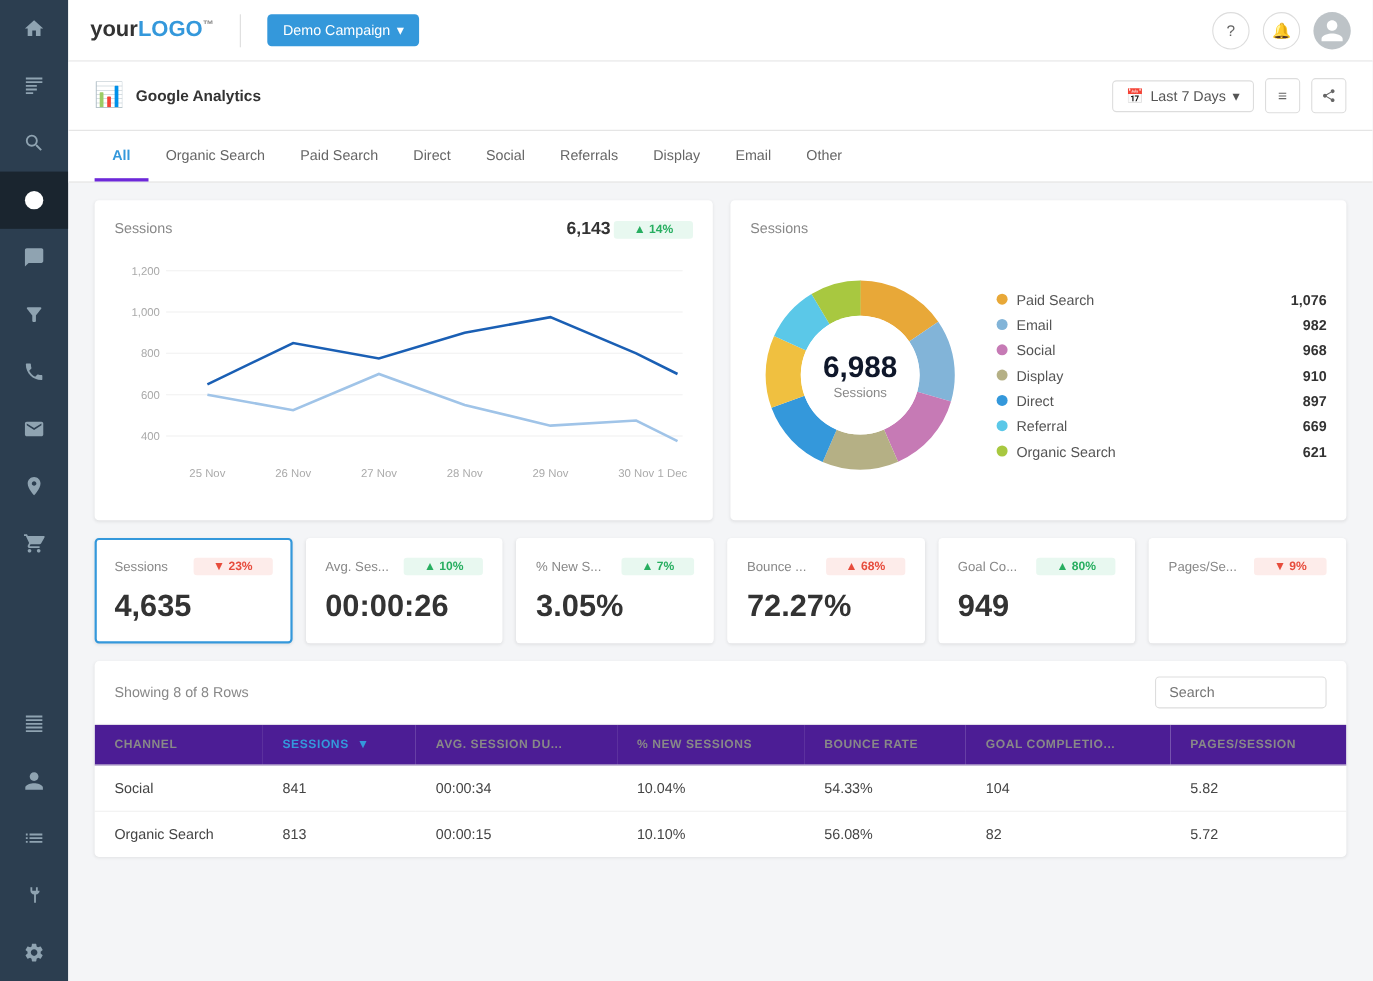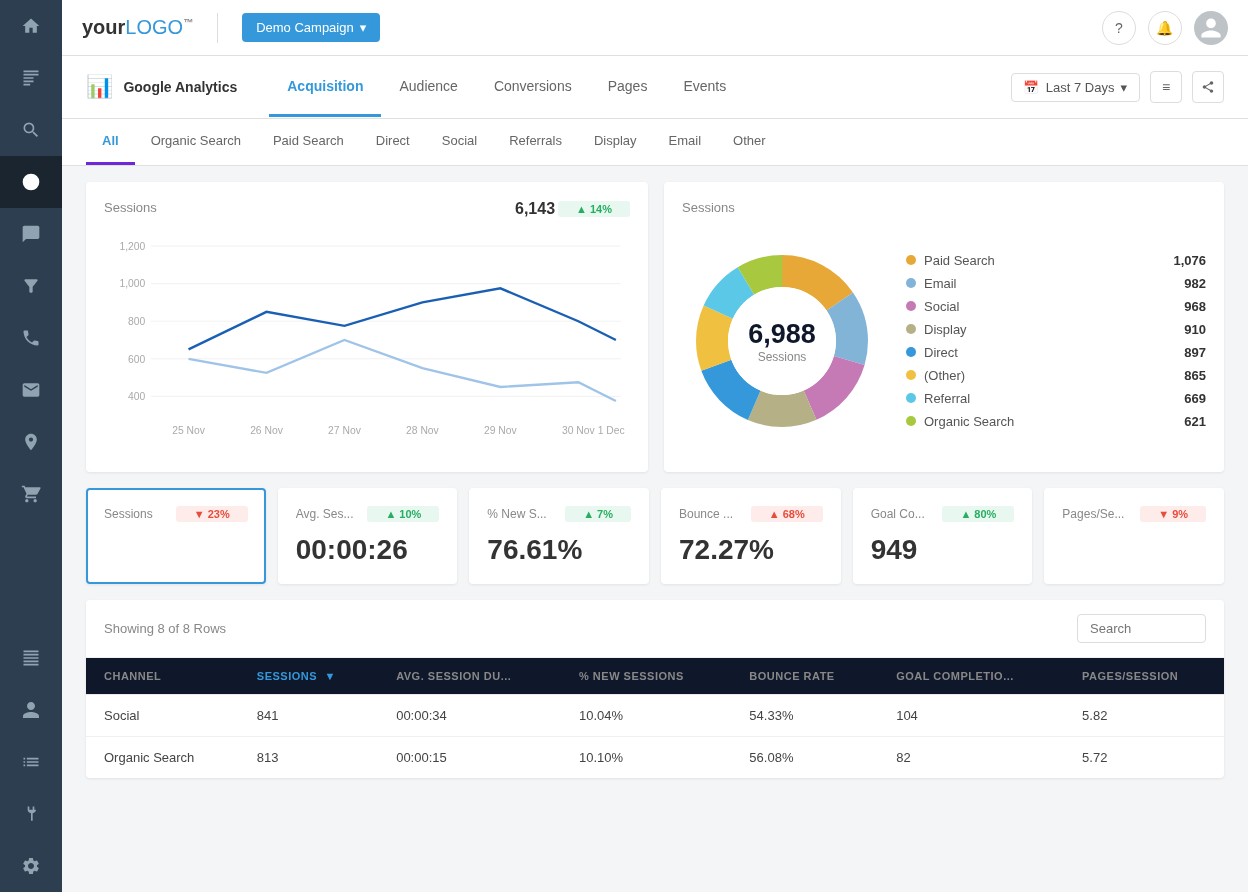--- a/index.html
+++ b/index.html
@@ -68,23 +68,23 @@
     .metric-card { flex: 1; background: #fff; border-radius: 4px; padding: 16px; box-shadow: 0 1px 3px rgba(0,0,0,0.08); border: 2px solid transparent; }
     .metric-card.selected { border: 2px solid #3498db; }
     .metric-header { display: flex; justify-content: space-between; align-items: center; margin-bottom: 12px; }
     .metric-label { font-size: 12px; color: #888; }
     .metric-value { font-size: 28px; font-weight: 700; color: #333; }
 
     
     .table-card { background: #fff; border-radius: 4px; box-shadow: 0 1px 3px rgba(0,0,0,0.08); overflow: hidden; }
     .table-top { display: flex; justify-content: space-between; align-items: center; padding: 14px 18px; border-bottom: 1px solid #f0f0f0; }
     .table-info { font-size: 13px; color: #888; }
-    .table-search { border: 1px solid #ddd; border-radius: 4px; padding: 6px 12px; font-size: 13px; width: 129px; color: #999; outline: none; }
+    .table-search { border: 1px solid #ddd; border-radius: 4px; padding: 6px 12px; font-size: 13px; width: 156px; color: #999; outline: none; }
     table { width: 100%; border-collapse: collapse; }
-    th { padding: 12px 18px; text-align: left; font-size: 11px; font-weight: 700; color: #888; border-bottom: 1px solid #e8e8e8; background: #0f172a; letter-spacing: 0.5px; }
+    th { padding: 12px 18px; text-align: left; font-size: 11px; font-weight: 700; color: #888; border-bottom: 1px solid #e8e8e8; background: #4c1d95; letter-spacing: 0.5px; }
     td { padding: 13px 18px; font-size: 13px; color: #444; border-bottom: 1px solid #f0f0f0; }
     tr:last-child td { border-bottom: none; }
     th.sorted { color: #3498db; }
     .sort-arrow { display: inline-block; margin-left: 4px; }
   </style>
 </head>
 <body>
 
 <nav style="width:62px;background:#2c3e50;display:flex;flex-direction:column;align-items:center;flex-shrink:0;">
   <div style="width:62px;height:52px;display:flex;align-items:center;justify-content:center;color:#8fa3b1;cursor:pointer;font-size:16px;">
@@ -163,21 +163,21 @@
         <path d="M19.14 12.94c.04-.3.06-.61.06-.94s-.02-.64-.07-.94l2.03-1.58a.49.49 0 00.12-.61l-1.92-3.32a.488.488 0 00-.59-.22l-2.39.96c-.5-.38-1.03-.7-1.62-.94l-.36-2.54a.484.484 0 00-.48-.41h-3.84c-.24 0-.43.17-.47.41l-.36 2.54c-.59.24-1.13.57-1.62.94l-2.39-.96c-.22-.08-.47 0-.59.22L2.74 8.87a.49.49 0 00.12.61l2.03 1.58c-.05.3-.09.63-.09.94s.02.64.07.94l-2.03 1.58a.49.49 0 00-.12.61l1.92 3.32c.12.22.37.29.59.22l2.39-.96c.5.38 1.03.7 1.62.94l.36 2.54c.05.24.24.41.48.41h3.84c.24 0 .44-.17.47-.41l.36-2.54c.59-.24 1.13-.56 1.62-.94l2.39.96c.22.08.47 0 .59-.22l1.92-3.32a.49.49 0 00-.12-.61l-2.01-1.58zM12 15.6c-1.98 0-3.6-1.62-3.6-3.6s1.62-3.6 3.6-3.6 3.6 1.62 3.6 3.6-1.62 3.6-3.6 3.6z"></path>
       </svg>
   </div>
 </nav>
 
 <div class="main-area">
 
   <div class="top-bar">
     <div class="logo-area">
       <div style="font-size:20px;font-weight:700;color:#333;">
-        your<span style="color:#3498db;font-weight:400;">LOGO</span><sup style="font-size:10px;color:#888;">™</sup>
+        your<span style="color:#3498db;font-weight:700;">LOGO</span><sup style="font-size:10px;color:#888;">™</sup>
       </div>
       <div style="width:1px;height:30px;background:#ddd;margin:0 8px;"></div>
       <button class="campaign-btn">
         <span>Demo Campaign</span>
         <span>▾</span>
       </button>
     </div>
     <div class="top-bar-right">
       <div class="top-icon-btn">?</div>
       <div class="top-icon-btn">🔔</div>
@@ -189,27 +189,20 @@
     </div>
   </div>
 
   <div class="content">
 
     <div class="page-header">
       <div class="page-title-area">
         <span style="color:#e67e22;font-size:22px;">📊</span>
         <span class="page-title">Google Analytics</span>
       </div>
-      <div class="page-tabs">
-        <a class="page-tab active">Acquisition</a>
-        <a class="page-tab">Audience</a>
-        <a class="page-tab">Conversions</a>
-        <a class="page-tab">Pages</a>
-        <a class="page-tab">Events</a>
-      </div>
       <div class="page-header-right">
         <button class="date-btn">
           <span>📅</span>
           <span>Last 7 Days</span>
           <span>▾</span>
         </button>
         <div class="icon-btn-small">≡</div>
         <div class="icon-btn-small">
           <svg viewBox="0 0 24 24" width="14" height="14" fill="currentColor">
               <path d="M18 16.08c-.76 0-1.44.3-1.96.77L8.91 12.7c.05-.23.09-.46.09-.7s-.04-.47-.09-.7l7.05-4.11c.54.5 1.25.81 2.04.81 1.66 0 3-1.34 3-3s-1.34-3-3-3-3 1.34-3 3c0 .24.04.47.09.7L8.04 9.81C7.5 9.31 6.79 9 6 9c-1.66 0-3 1.34-3 3s1.34 3 3 3c.79 0 1.5-.31 2.04-.81l7.12 4.16c-.05.21-.08.43-.08.65 0 1.61 1.31 2.92 2.92 2.92 1.61 0 2.92-1.31 2.92-2.92s-1.31-2.92-2.92-2.92z"></path>
@@ -312,25 +305,20 @@
                 <div class="legend-dot" style="background:#b5b085;"></div>
                 <span class="legend-label">Display</span>
                 <span class="legend-value">910</span>
               </div>
               <div class="legend-item">
                 <div class="legend-dot" style="background:#3498db;"></div>
                 <span class="legend-label">Direct</span>
                 <span class="legend-value">897</span>
               </div>
               <div class="legend-item">
-                <div class="legend-dot" style="background:#f0c040;"></div>
-                <span class="legend-label">(Other)</span>
-                <span class="legend-value">865</span>
-              </div>
-              <div class="legend-item">
                 <div class="legend-dot" style="background:#5bc8e8;"></div>
                 <span class="legend-label">Referral</span>
                 <span class="legend-value">669</span>
               </div>
               <div class="legend-item">
                 <div class="legend-dot" style="background:#a8c840;"></div>
                 <span class="legend-label">Organic Search</span>
                 <span class="legend-value">621</span>
               </div>
             </div>
@@ -338,36 +326,37 @@
         </div>
       </div>
 
       <div class="metric-row">
 
         <div class="metric-card selected">
           <div class="metric-header">
             <span class="metric-label">Sessions</span>
             <span class="chart-badge badge-down">▼ 23%</span>
           </div>
+          <div class="metric-value">4,635</div>
         </div>
 
         <div class="metric-card">
           <div class="metric-header">
             <span class="metric-label">Avg. Ses...</span>
             <span class="chart-badge badge-up">▲ 10%</span>
           </div>
           <div class="metric-value">00:00:26</div>
         </div>
 
         <div class="metric-card">
           <div class="metric-header">
             <span class="metric-label">% New S...</span>
             <span class="chart-badge badge-up">▲ 7%</span>
           </div>
-          <div class="metric-value">76.61%</div>
+          <div class="metric-value">3.05%</div>
         </div>
 
         <div class="metric-card">
           <div class="metric-header">
             <span class="metric-label">Bounce ...</span>
             <span class="chart-badge badge-down">▲ 68%</span>
           </div>
           <div class="metric-value">72.27%</div>
         </div>
 

